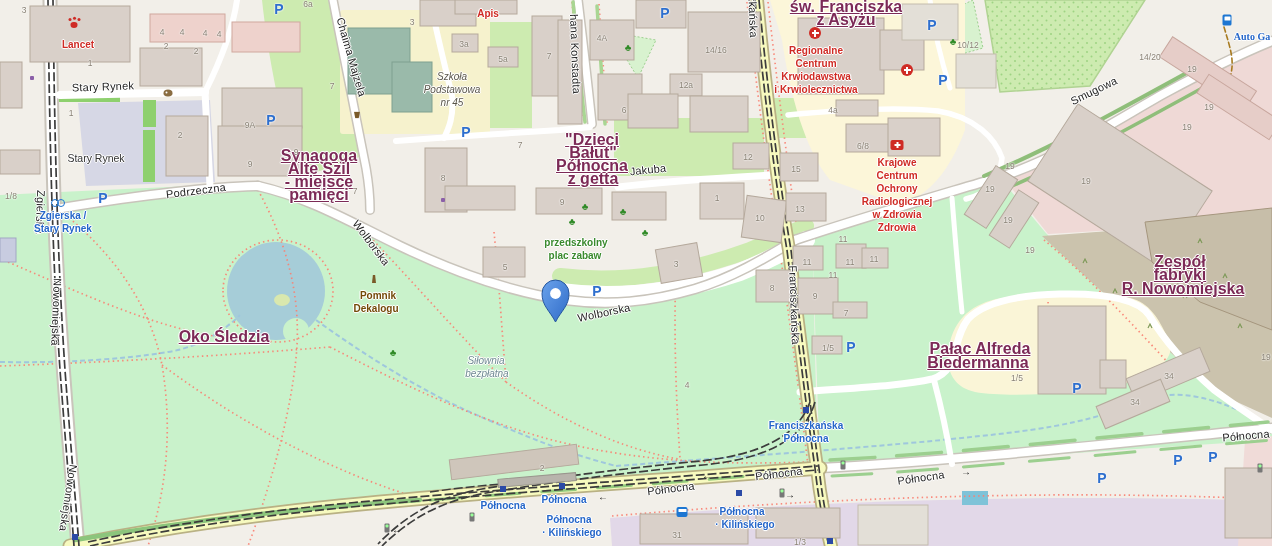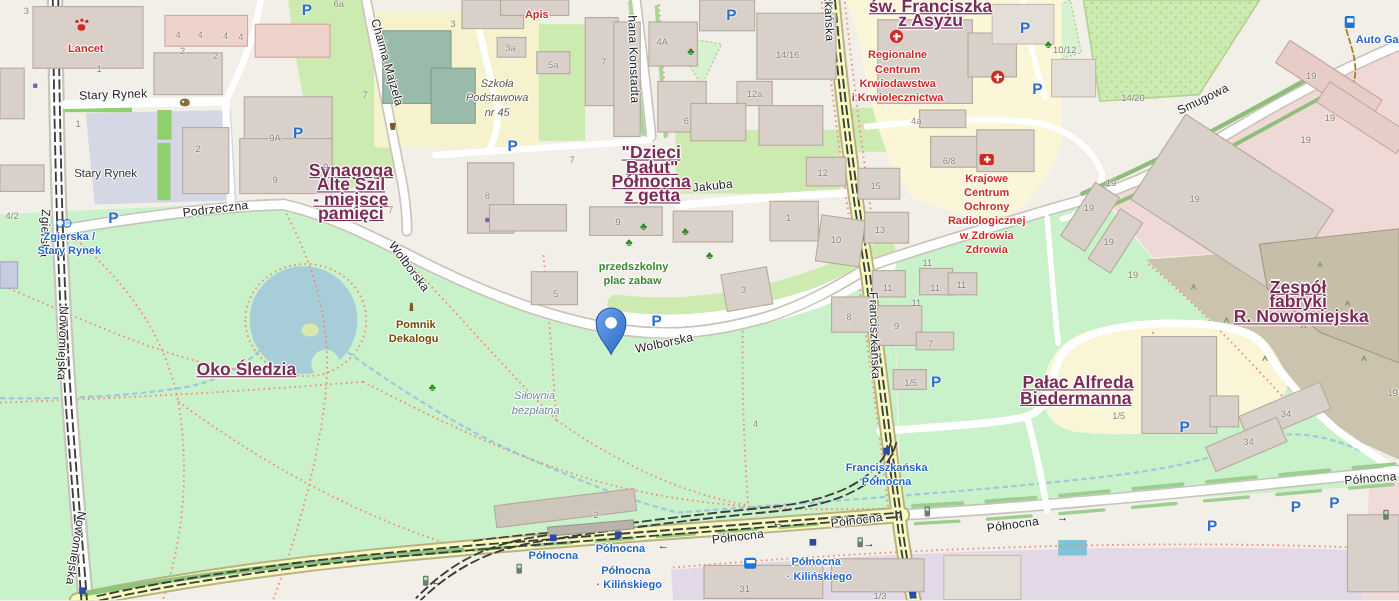--- a/index.html
+++ b/index.html
@@ -300,21 +300,21 @@
       <div class="lbl tr" style="left: 63px; top: 216px;">Zgierska /</div>
       <div class="lbl tr" style="left: 63px; top: 229px;">Stary Rynek</div>
       <div class="lbl tr" style="left: 806px; top: 426px;">Franciszkańska</div>
       <div class="lbl tr" style="left: 806px; top: 439px;">Północna</div>
       <div class="lbl tr" style="left: 503px; top: 506px;">Północna</div>
       <div class="lbl tr" style="left: 564px; top: 500px;">Północna</div>
       <div class="lbl tr" style="left: 569px; top: 520px;">Północna</div>
       <div class="lbl tr" style="left: 572px; top: 533px;">· Kilińskiego</div>
       <div class="lbl tr" style="left: 742px; top: 512px;">Północna</div>
       <div class="lbl tr" style="left: 745px; top: 525px;">· Kilińskiego</div>
-      <div class="lbl tr" style="left: 1252px; top: 37px;">Auto Ga</div>
+      <div class="lbl tr" style="left: 1252px; top: 37px; font-family: Liberation Serif, serif;">Auto Ga</div>
       <div class="lbl rd" style="left: 78px; top: 45px;">Lancet</div>
       <div class="lbl rd" style="left: 488px; top: 14px;">Apis</div>
       <div class="lbl rd" style="left: 816px; top: 51px;">Regionalne</div>
       <div class="lbl rd" style="left: 816px; top: 64px;">Centrum</div>
       <div class="lbl rd" style="left: 816px; top: 77px;">Krwiodawstwa</div>
       <div class="lbl rd" style="left: 816px; top: 90px;">i Krwiolecznictwa</div>
       <div class="lbl rd" style="left: 897px; top: 163px;">Krajowe</div>
       <div class="lbl rd" style="left: 897px; top: 176px;">Centrum</div>
       <div class="lbl rd" style="left: 897px; top: 189px;">Ochrony</div>
       <div class="lbl rd" style="left: 897px; top: 202px;">Radiologicznej</div>
@@ -351,21 +351,21 @@
       <div class="lbl hn" style="left: 182px; top: 32px;">4</div>
       <div class="lbl hn" style="left: 196px; top: 51px;">2</div>
       <div class="lbl hn" style="left: 205px; top: 33px;">4</div>
       <div class="lbl hn" style="left: 219px; top: 34px;">4</div>
       <div class="lbl hn" style="left: 90px; top: 63px;">1</div>
       <div class="lbl hn" style="left: 71px; top: 113px;">1</div>
       <div class="lbl hn" style="left: 250px; top: 125px;">9A</div>
       <div class="lbl hn" style="left: 180px; top: 135px;">2</div>
       <div class="lbl hn" style="left: 250px; top: 164px;">9</div>
       <div class="lbl hn" style="left: 296px; top: 152px;">9</div>
-      <div class="lbl hn" style="left: 11px; top: 196px;">4/2</div>
+      <div class="lbl hn" style="left: 11px; top: 196px;">1/8</div>
       <div class="lbl hn" style="left: 308px; top: 4px;">6a</div>
       <div class="lbl hn" style="left: 412px; top: 22px;">3</div>
       <div class="lbl hn" style="left: 464px; top: 44px;">3a</div>
       <div class="lbl hn" style="left: 503px; top: 59px;">5a</div>
       <div class="lbl hn" style="left: 549px; top: 56px;">7</div>
       <div class="lbl hn" style="left: 332px; top: 86px;">7</div>
       <div class="lbl hn" style="left: 355px; top: 191px;">7</div>
       <div class="lbl hn" style="left: 443px; top: 178px;">8</div>
       <div class="lbl hn" style="left: 520px; top: 145px;">7</div>
       <div class="lbl hn" style="left: 562px; top: 202px;">9</div>
@@ -385,21 +385,21 @@
       <div class="lbl hn" style="left: 850px; top: 262px;">11</div>
       <div class="lbl hn" style="left: 833px; top: 275px;">11</div>
       <div class="lbl hn" style="left: 874px; top: 259px;">11</div>
       <div class="lbl hn" style="left: 843px; top: 239px;">11</div>
       <div class="lbl hn" style="left: 846px; top: 313px;">7</div>
       <div class="lbl hn" style="left: 828px; top: 348px;">1/5</div>
       <div class="lbl hn" style="left: 1017px; top: 378px;">1/5</div>
       <div class="lbl hn" style="left: 833px; top: 110px;">4a</div>
       <div class="lbl hn" style="left: 863px; top: 146px;">6/8</div>
       <div class="lbl hn" style="left: 968px; top: 45px;">10/12</div>
-      <div class="lbl hn" style="left: 1030px; top: 57px; margin-top: 32px;">14/20</div>
+      <div class="lbl hn" style="left: 1150px; top: 57px;">14/20</div>
       <div class="lbl hn" style="left: 1192px; top: 69px;">19</div>
       <div class="lbl hn" style="left: 1209px; top: 107px;">19</div>
       <div class="lbl hn" style="left: 1187px; top: 127px;">19</div>
       <div class="lbl hn" style="left: 1086px; top: 181px;">19</div>
       <div class="lbl hn" style="left: 1010px; top: 166px;">19</div>
       <div class="lbl hn" style="left: 990px; top: 189px;">19</div>
       <div class="lbl hn" style="left: 1008px; top: 220px;">19</div>
       <div class="lbl hn" style="left: 1030px; top: 250px;">19</div>
       <div class="lbl hn" style="left: 1266px; top: 357px;">19</div>
       <div class="lbl hn" style="left: 1169px; top: 376px;">34</div>

